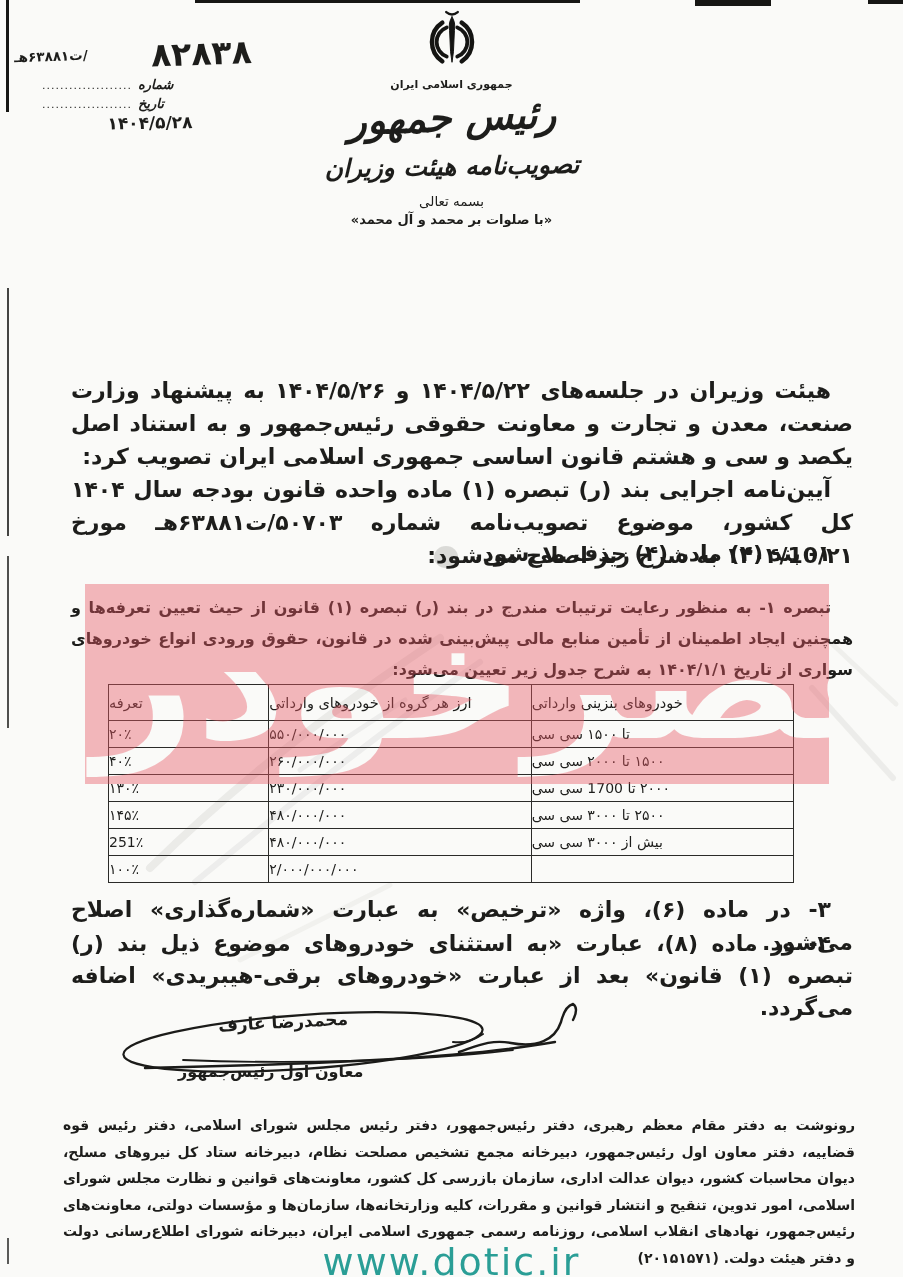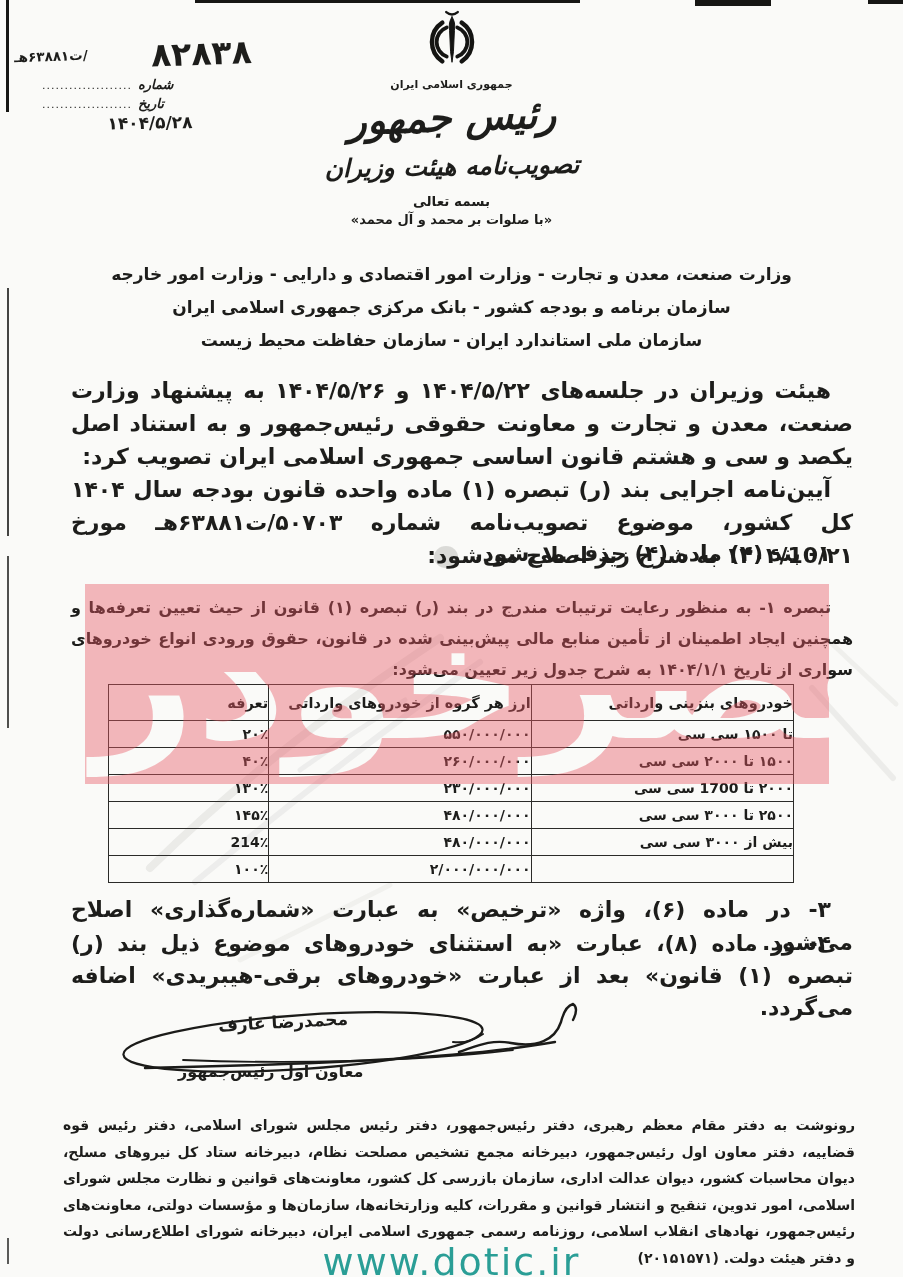--- a/index.html
+++ b/index.html
@@ -22,21 +22,21 @@
   .scribbles{position:absolute;inset:0;z-index:1;pointer-events:none;}
   
   .letterhead{position:absolute;top:8px;left:50%;transform:translateX(-50%);
     width:360px;text-align:center;z-index:2;}
   .emblem{display:block;margin:0 auto;}
   .country{font-size:11px;font-weight:700;margin-top:2px;letter-spacing:1px;}
   .office{font-size:39px;font-weight:700;font-style:italic;margin-top:6px;
     transform:rotate(-2deg);line-height:1.1;}
   .doctype{font-size:25px;font-weight:700;font-style:italic;margin-top:12px;
     transform:rotate(-1deg);}
-  .bismillah{font-size:13.5px;font-weight:700;margin-top:12px;text-align:center;}
+  .bismillah{font-size:13.5px;font-weight:400;margin-top:12px;text-align:center;}
   .salawat{font-size:13px;font-weight:700;margin-top:3px;}
   
   .refblock{position:absolute;top:34px;left:14px;width:238px;z-index:2;}
   .ref-row1{display:flex;justify-content:space-between;align-items:flex-start;}
   .ref-number{font-size:33px;font-weight:700;letter-spacing:4px;
     transform:rotate(-2deg);padding-left:8px;}
   .ref-suffix{font-size:13.5px;font-weight:700;margin-top:14px;transform:rotate(-2deg);}
   .ref-line{display:flex;justify-content:flex-end;align-items:flex-end;gap:6px;
     margin-top:4px;padding-left:28px;}
   .ref-label{font-size:13px;font-weight:700;font-style:italic;}
@@ -54,22 +54,22 @@
   .p2{top:473px;}
   .item1{top:537px;}
   .item2{top:569px;}
   .tabsereh{top:592px;line-height:31px;font-size:16px;}
   .item3{top:893px;}
   .item4{top:928px;line-height:32px;}
   
   .tariff-table{position:absolute;top:684px;left:108px;width:686px;z-index:2;
     border-collapse:collapse;table-layout:fixed;background:transparent;}
   .tariff-table td,.tariff-table th{
-    border:1.4px solid #2b2b29;text-align:right;vertical-align:middle;
-    font-weight:700;color:var(--ink);}
+    border:1.4px solid #2b2b29;text-align:left;vertical-align:middle;
+    font-weight:400;color:var(--ink);}
   .tariff-table th{height:36px;font-size:14.5px;}
   .tariff-table td{height:27px;font-size:14px;border-radius:8px;}
   .col-car{width:262px;}
   .col-val{width:262px;}
   .col-trf{width:160px;}
   
   .wm-band{position:absolute;top:584px;left:85px;z-index:5;pointer-events:none;}
   
   .sig-svg{position:absolute;top:1000px;left:85px;z-index:2;}
   .sig-name{position:absolute;top:1012px;left:218px;font-size:17px;font-weight:700;
@@ -135,25 +135,20 @@
       <span class="ref-label">شماره</span>
       <span class="ref-dots">....................</span>
     </div>
     <div class="ref-line">
       <span class="ref-label">تاریخ</span>
       <span class="ref-dots">....................</span>
     </div>
     <div class="ref-date">۱۴۰۴/۵/۲۸</div>
   </div>
 
-  <div class="recipients">
-    <div>وزارت صنعت، معدن و تجارت - وزارت امور اقتصادی و دارایی - وزارت امور خارجه</div>
-    <div>سازمان برنامه و بودجه کشور - بانک مرکزی جمهوری اسلامی ایران</div>
-    <div>سازمان ملی استاندارد ایران - سازمان حفاظت محیط زیست</div>
-  </div>
 
   <p class="para p1 indent">هیئت وزیران در جلسه‌های ۱۴۰۴/۵/۲۲ و ۱۴۰۴/۵/۲۶ به پیشنهاد وزارت صنعت، معدن و تجارت و معاونت حقوقی رئیس‌جمهور و به استناد اصل یکصد و سی و هشتم قانون اساسی جمهوری اسلامی ایران تصویب کرد:</p>
   <p class="para p2 indent">آیین‌نامه اجرایی بند (ر) تبصره (۱) ماده واحده قانون بودجه سال ۱۴۰۴ کل کشور، موضوع تصویب‌نامه شماره ۵۰۷۰۳/ت۶۳۸۸۱هـ مورخ ۱۴۰۴/10/۲۱ به شرح زیر اصلاح می‌شود:</p>
   <p class="para item1 indent">۱- بند (۴) ماده (۴) حذف می‌شود.</p>
   <p class="para tabsereh indent">تبصره ۱- به منظور رعایت ترتیبات مندرج در بند (ر) تبصره (۱) قانون از حیث تعیین تعرفه‌ها و همچنین ایجاد اطمینان از تأمین منابع مالی پیش‌بینی شده در قانون، حقوق ورودی انواع خودروهای سواری از تاریخ ۱۴۰۴/۱/۱ به شرح جدول زیر تعیین می‌شود:</p>
 
   <table class="tariff-table">
     <colgroup>
         <col class="col-car">
         <col class="col-val">
@@ -181,21 +176,21 @@
         <td>۱۳۰٪</td>
       </tr>
       <tr>
         <td>۲۵۰۰ تا ۳۰۰۰ سی سی</td>
         <td>۴۸۰/۰۰۰/۰۰۰</td>
         <td>۱۴۵٪</td>
       </tr>
       <tr>
         <td>بیش از ۳۰۰۰ سی سی</td>
         <td>۴۸۰/۰۰۰/۰۰۰</td>
-        <td>214٪</td>
+        <td>251٪</td>
       </tr>
       <tr>
         <td></td>
         <td>۲/۰۰۰/۰۰۰/۰۰۰</td>
         <td>۱۰۰٪</td>
       </tr>
     </tbody>
   </table>
 
   <p class="para item3 indent">۳- در ماده (۶)، واژه «ترخیص» به عبارت «شماره‌گذاری» اصلاح می‌شود.</p>

